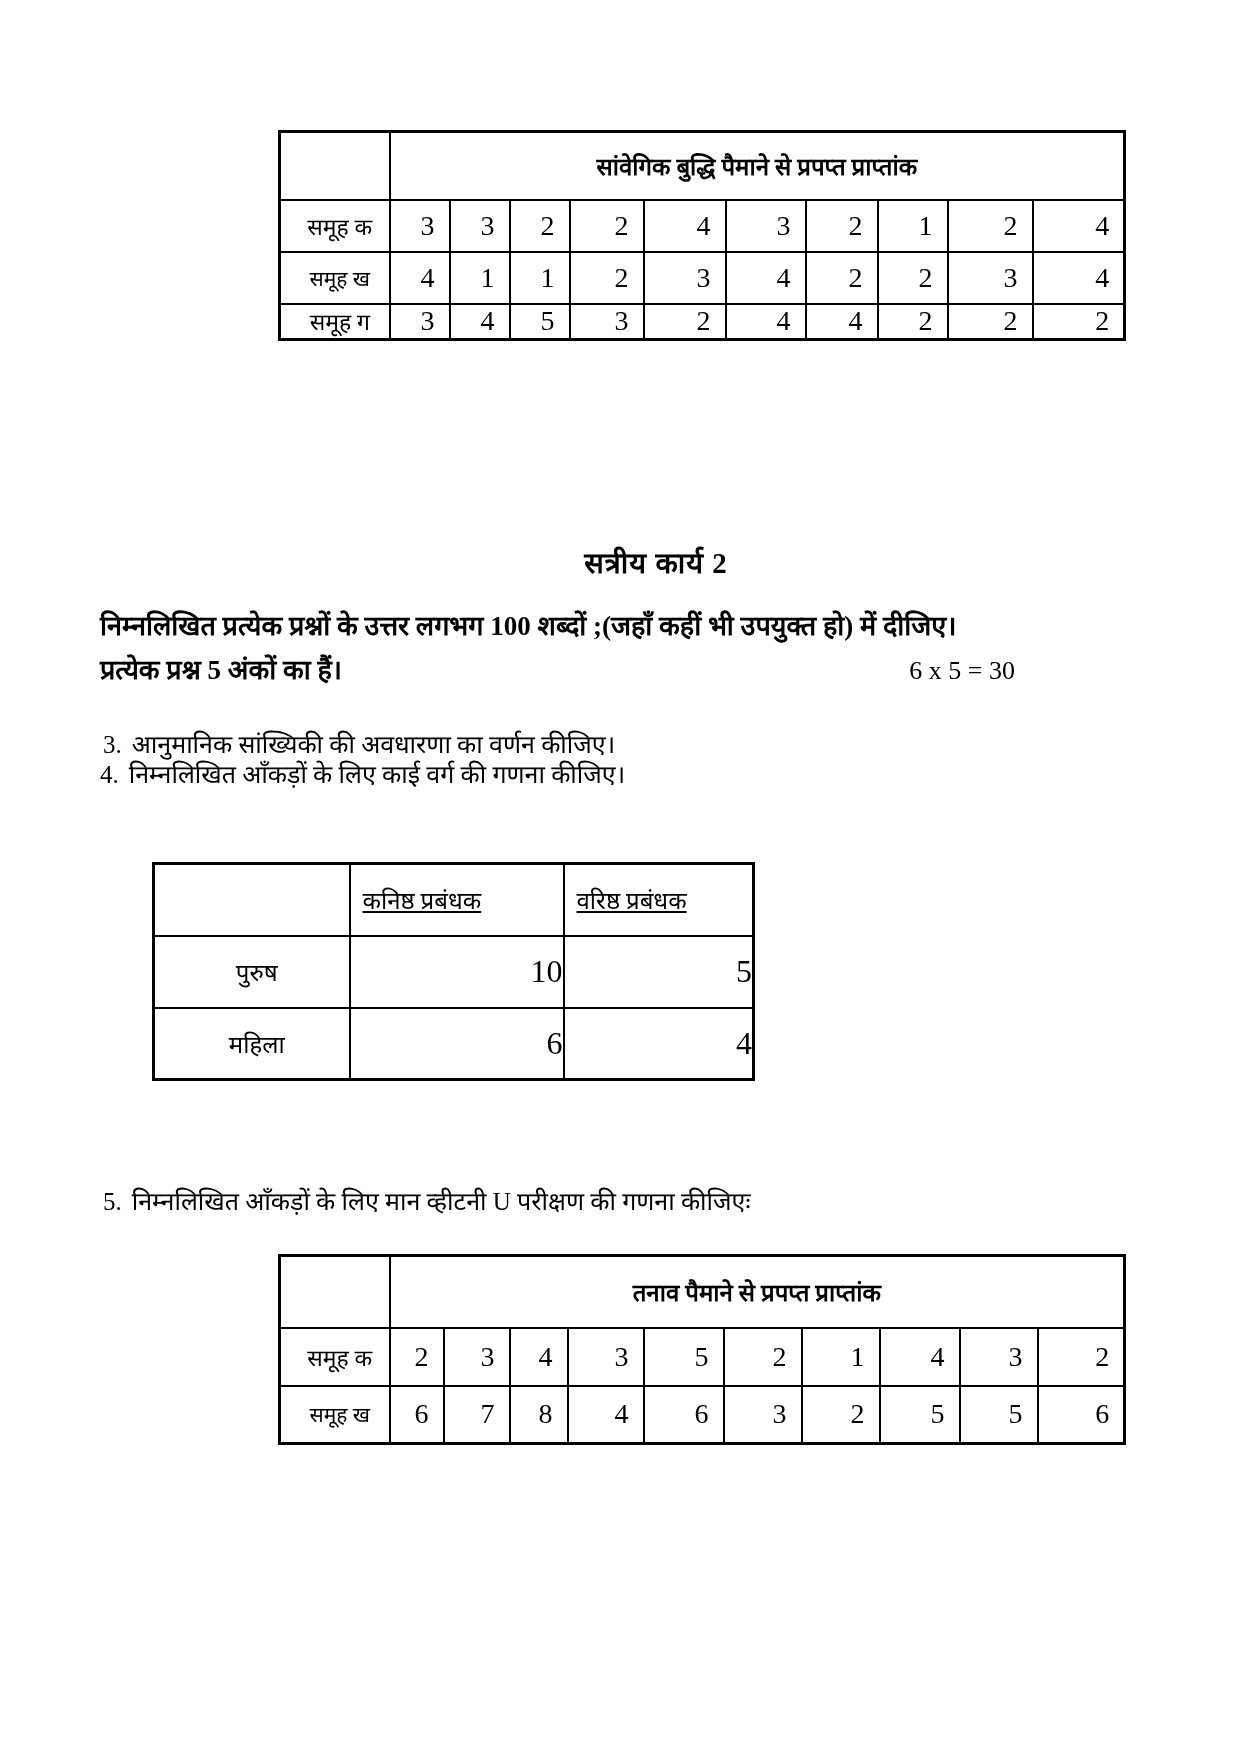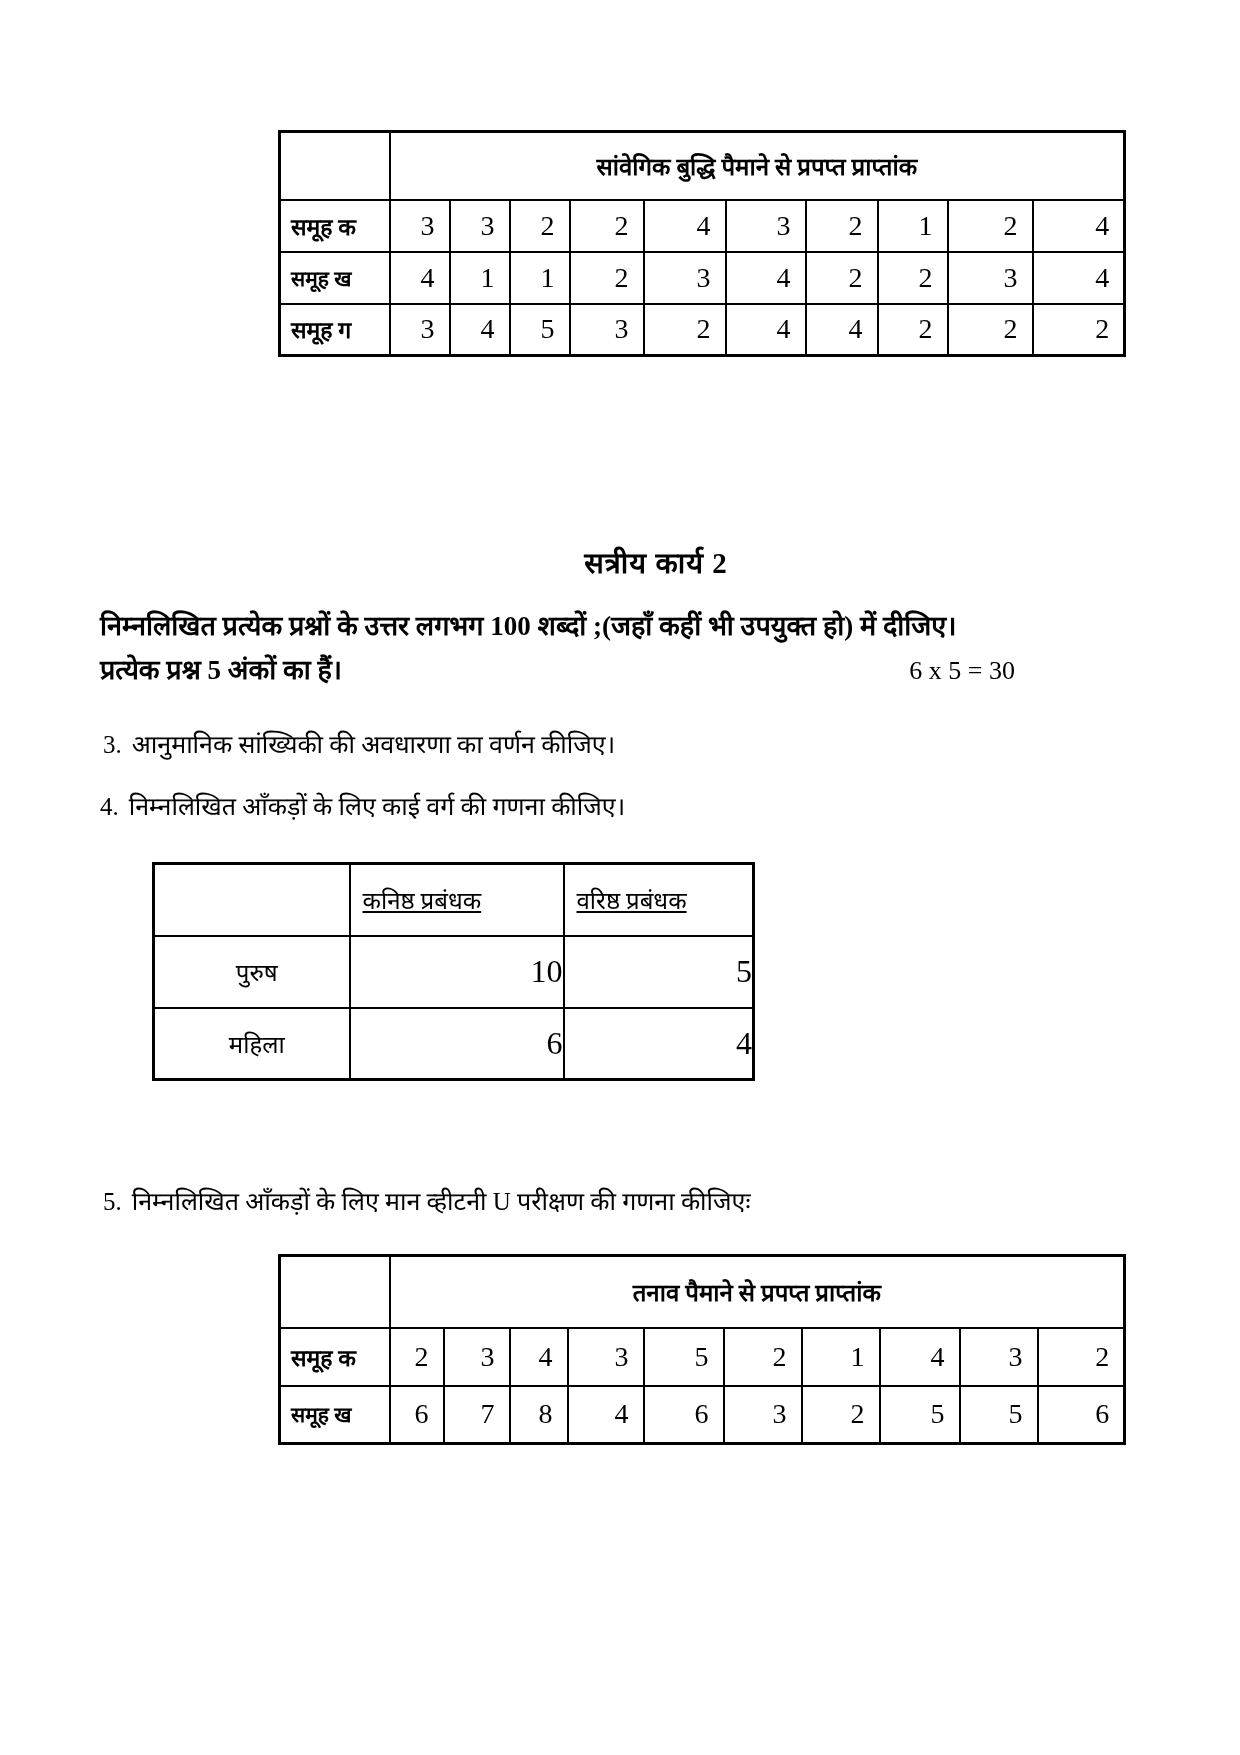--- a/index.html
+++ b/index.html
@@ -28,24 +28,24 @@
     vertical-align: middle;
     overflow: hidden;
     padding: 0;
   }
   .tbl .hdr-cell {
     text-align: center;
     font-size: 24px;
     font-weight: 600;
   }
   .tbl .row-label {
-    text-align: left;
+    text-align: center;
     padding-left: 10px;
     font-size: 23px;
-    font-weight: 700;
+    font-weight: 400;
   }
   .tbl .num-cell {
     text-align: right;
     padding-right: 14px;
     font-size: 28px;
     font-weight: 400;
   }
   
   table.tbl2 td { vertical-align: middle; }
   .tbl2 .col-hdr {
@@ -143,21 +143,21 @@
       <td class="num-cell">1</td>
       <td class="num-cell">1</td>
       <td class="num-cell">2</td>
       <td class="num-cell">3</td>
       <td class="num-cell">4</td>
       <td class="num-cell">2</td>
       <td class="num-cell">2</td>
       <td class="num-cell">3</td>
       <td class="num-cell">4</td>
     </tr>
-    <tr style="height:52px;">
+    <tr style="height:36px;">
       <td class="row-label">समूह ग</td>
       <td class="num-cell">3</td>
       <td class="num-cell">4</td>
       <td class="num-cell">5</td>
       <td class="num-cell">3</td>
       <td class="num-cell">2</td>
       <td class="num-cell">4</td>
       <td class="num-cell">4</td>
       <td class="num-cell">2</td>
       <td class="num-cell">2</td>
@@ -173,21 +173,21 @@
     <div class="para-line2">
       <span>प्रत्येक प्रश्न 5 अंकों का हैं।</span>
       <span class="marks">6 x 5 = 30</span>
     </div>
   </div>
 
   <div class="question abs" style="left:103px; top:726px;">
     <span class="q-num">3.</span><span>आनुमानिक  सांख्यिकी की अवधारणा का वर्णन कीजिए।</span>
   </div>
 
-  <div class="question abs" style="left:100px; top:788px;">
+  <div class="question abs" style="left:100px; top:756px;">
     <span class="q-num">4.</span><span>निम्नलिखित आँकड़ों के लिए काई वर्ग की गणना कीजिए।</span>
   </div>
 
   <table class="tbl tbl2 abs" style="left:152px; top:862px; width:600px;">
     <colgroup>
       <col style="width:196px">
         <col style="width:214px">
         <col style="width:190px">
     </colgroup>
     <tbody>

